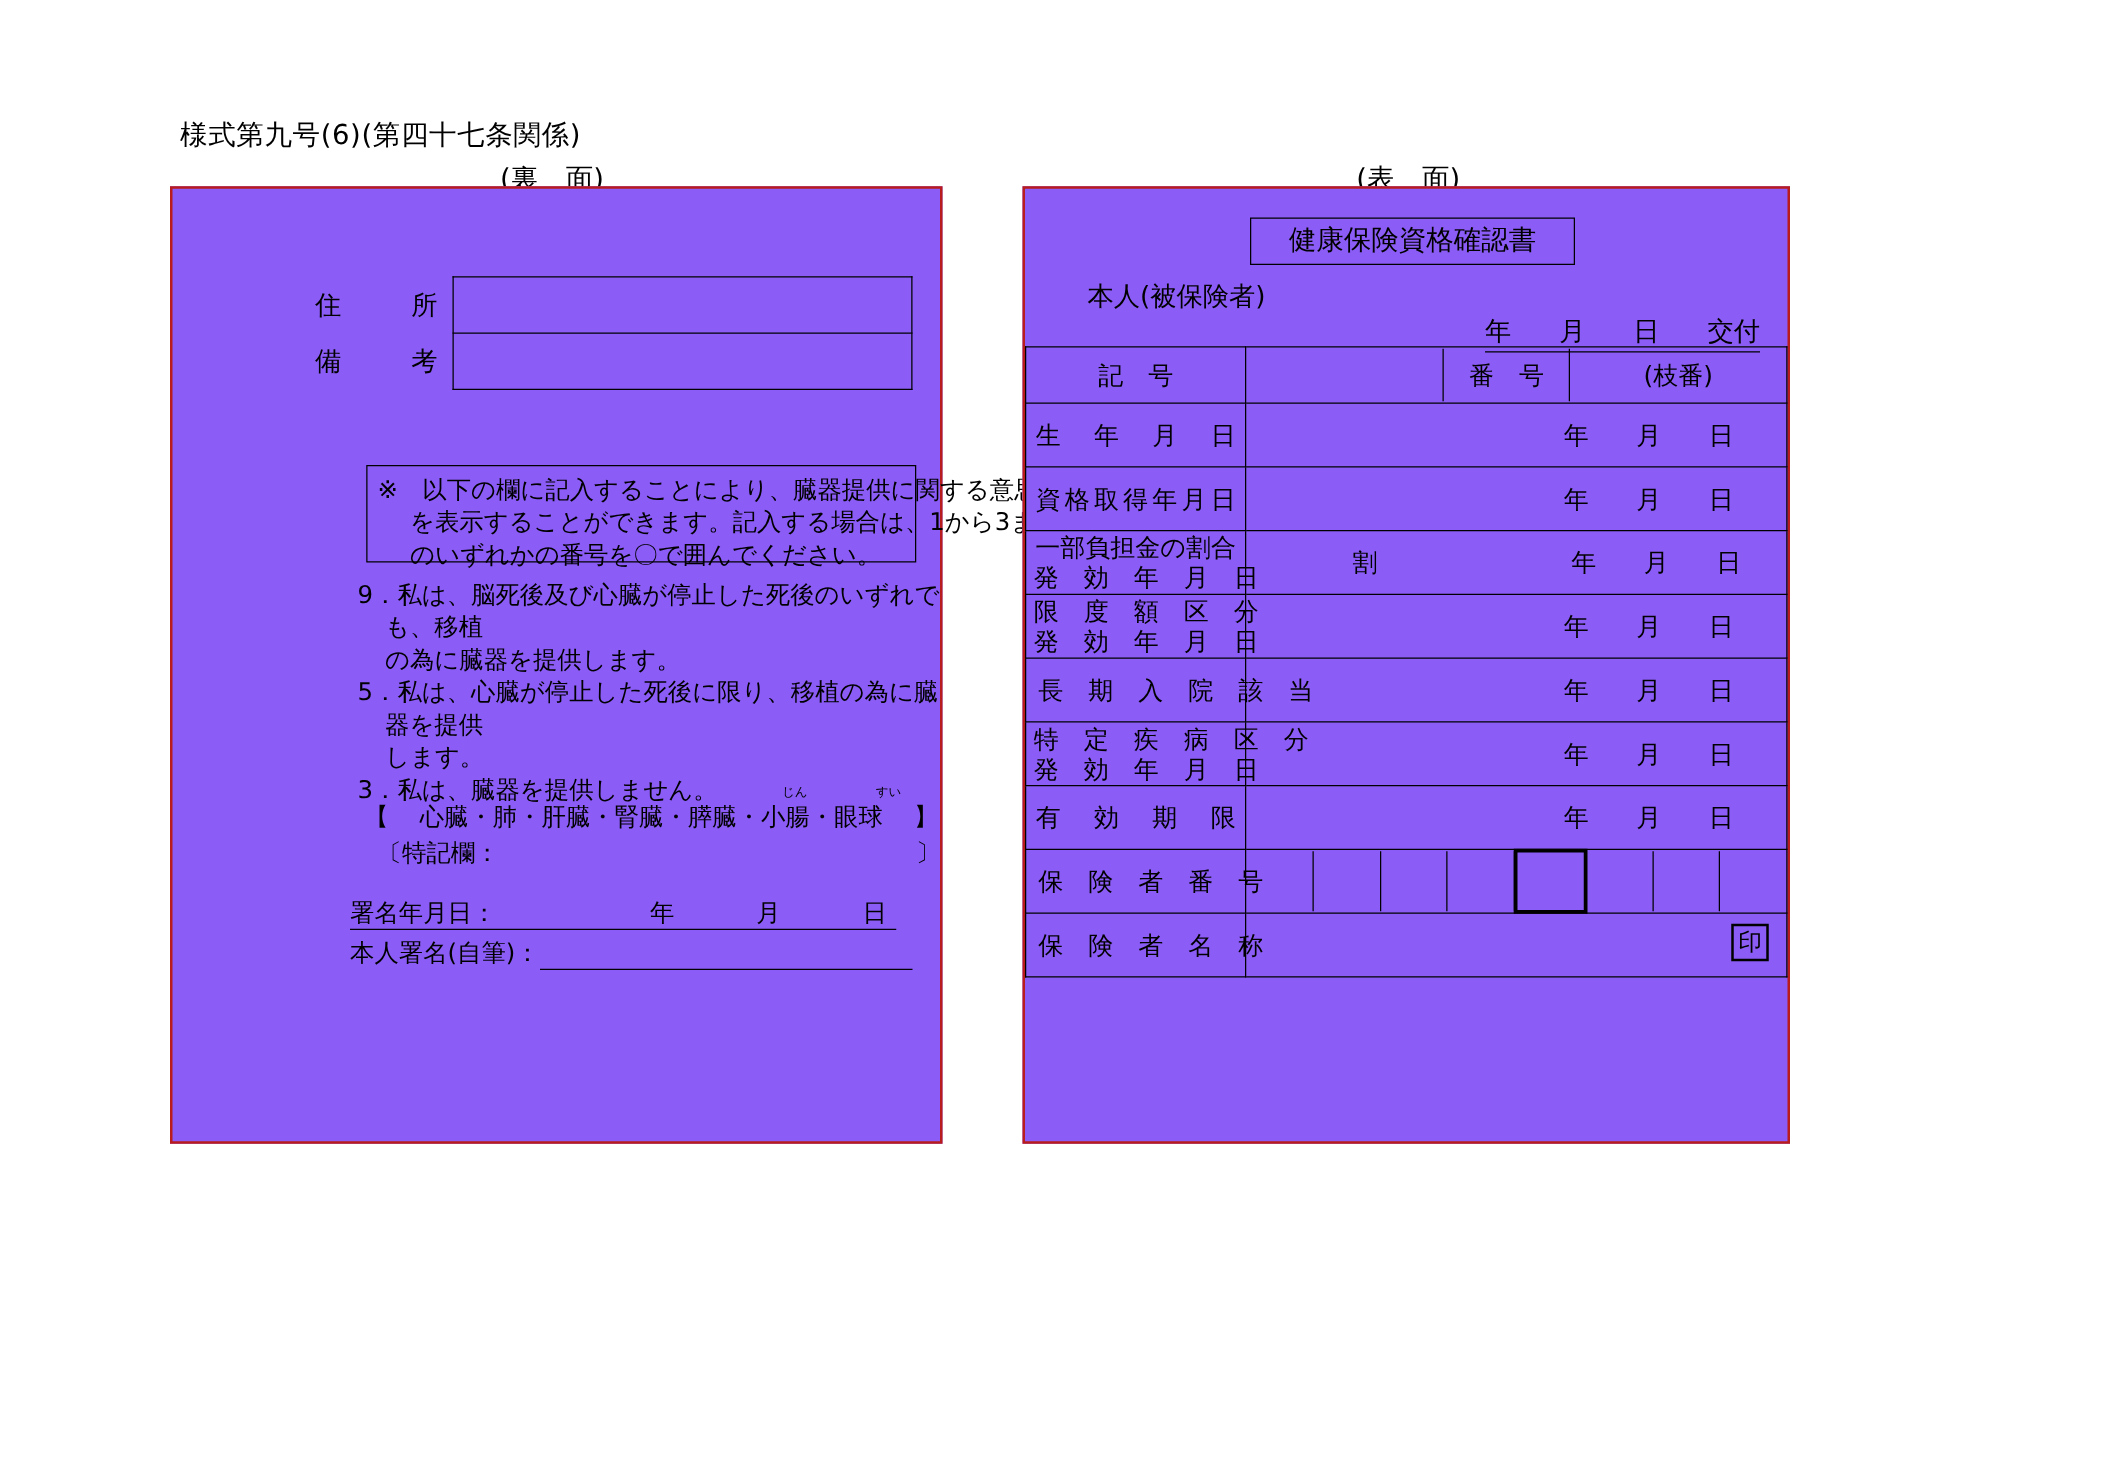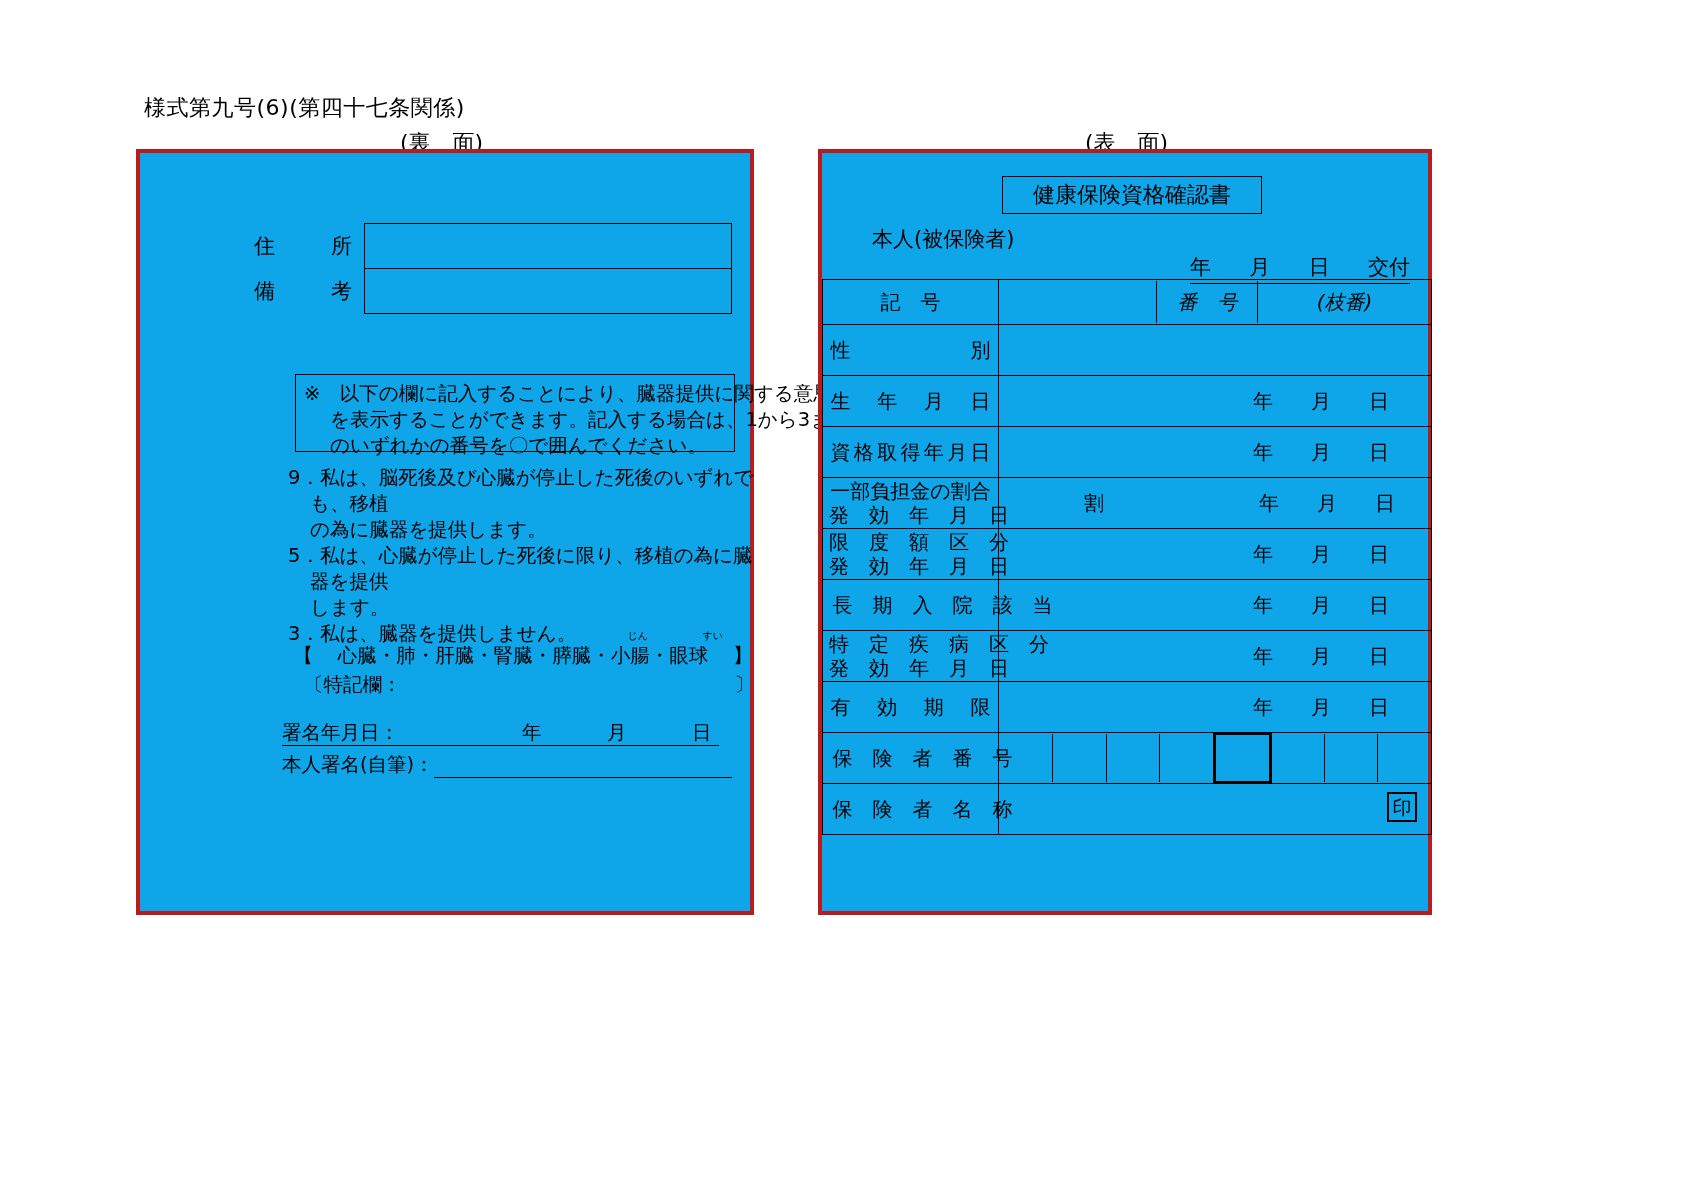--- a/index.html
+++ b/index.html
@@ -35,23 +35,23 @@
     position: absolute;
     font-size: 22px;
     white-space: nowrap;
   }
   .side-label.back  { left: 400px; top: 128px; }
   .side-label.front { left: 1085px; top: 128px; }
 
   
   .sheet {
     position: absolute;
-    border: 4px solid #b91c1c;
+    border: 2px solid #b91c1c;
     box-sizing: border-box;
-    background: #0ea5e9;
+    background: #8b5cf6;
   }
   .sheet.back  { left: 136px; top: 149px; width: 618px; height: 766px; }
   .sheet.front { left: 818px; top: 149px; width: 614px; height: 766px; }
 
   
   .addr-table {
     position: absolute;
     left: 106px;
     top: 70px;
     width: 486px;
@@ -372,33 +372,29 @@
     <table class="main-table">
       <colgroup>
         <col style="width:176px">
         <col>
       </colgroup>
 
       <tbody>
           <tr class="kigou-row">
         <td class="lbl kigou-lbl">記　号</td>
         <td style="padding:0">
-          <div style="display:flex;height:42px;font-style:italic;">
+          <div style="display:flex;height:42px;">
             <div style="flex:1;border-right:1px solid #000;"></div>
             <div style="width:100px;display:flex;align-items:center;justify-content:center;border-right:1px solid #000;">番　号</div>
             <div style="flex:1.1;display:flex;align-items:center;justify-content:center;">(枝番)</div>
           </div>
         </td>
       </tr>
 
 
-      <tr>
-        <td class="lbl"><span class="spread">性　　　別</span></td>
-        <td></td>
-      </tr>
 
       <tr>
         <td class="lbl"><span class="spread">生　年　月　日</span></td>
         <td>
           <div class="ymd">
             <span>年</span>
             <span>月</span>
             <span>日</span>
           </div>
         </td>

